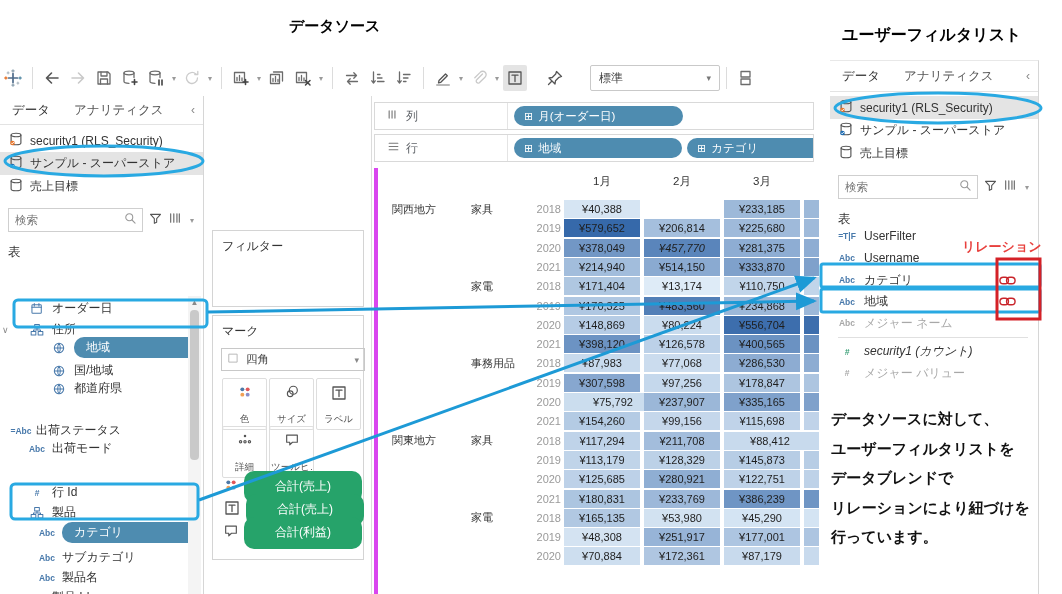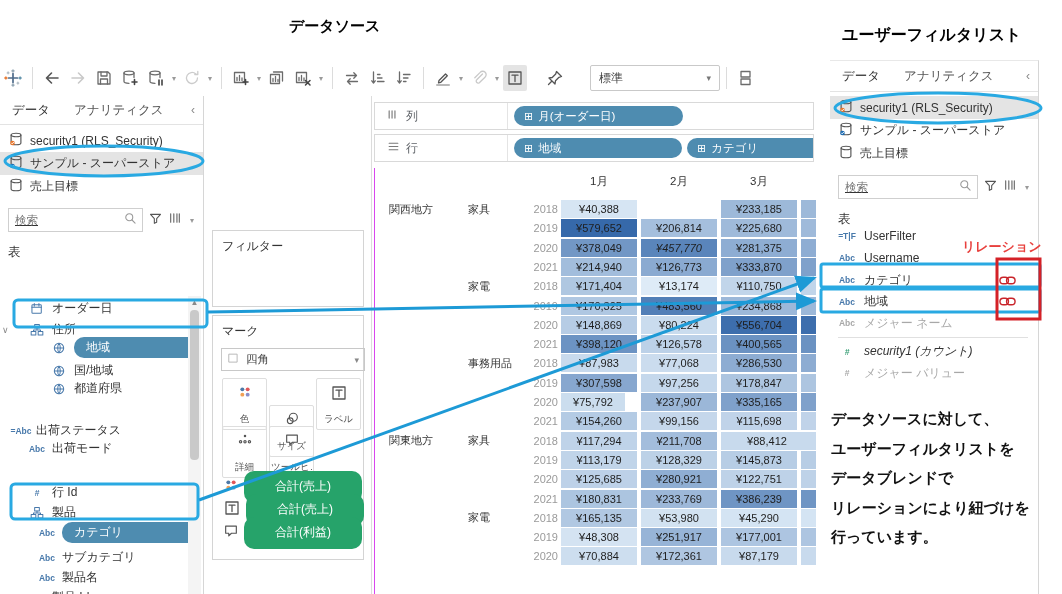--- a/index.html
+++ b/index.html
@@ -20,21 +20,21 @@
   .combo .caret{font-size:9px;color:#777;}
   
   .lpanel{left:0;top:36px;width:203px;height:498px;border-right:1px solid #d6d6d6;background:#fff;}
   .tabs{display:flex;align-items:center;height:28px;border-bottom:1px solid #e3e3e3;font-size:12.5px;}
   .tab{padding:0 12px;color:#333;}
   .tab.inactive{color:#555;}
   .tab-collapse{margin-left:auto;margin-right:8px;color:#888;font-size:12px;}
   .ds-row{display:flex;align-items:center;height:23px;padding-left:8px;font-size:12px;color:#333;gap:6px;}
   .ds-row.selected{background:#e4e4e4;}
   .searchrow{display:flex;align-items:center;margin:10px 6px 0 8px;gap:5px;}
-  .searchbox{display:flex;align-items:center;flex:1;height:22px;border:1px solid #cfcfcf;padding:0 4px;text-decoration:underline;}
+  .searchbox{display:flex;align-items:center;flex:1;height:22px;border:1px solid #cfcfcf;padding:0 4px;}
   .searchbox input{border:none;outline:none;width:100%;font-size:11.5px;color:#444;font-family:inherit;}
   .tbl-label{font-size:12.5px;color:#333;margin:12px 0 0 8px;}
   .fieldlist{position:absolute;left:0;top:200px;width:188px;height:298px;overflow:hidden;}
   .frow{position:absolute;display:flex;align-items:center;height:21px;font-size:12px;color:#333;white-space:nowrap;width:100%;}
   .frow .ficon{display:inline-flex;justify-content:center;align-items:center;width:30px;flex:none;}
   .fpill{background:#4e8cb0;color:#fff;border-radius:10px;padding:2px 12px;font-size:12px;flex:1;margin-right:4px;}
   .texticon{font-size:8.5px;font-weight:bold;color:#4879ab;letter-spacing:0;}
   .texticon.gray{color:#a8a8a8;}
   .texticon.green{color:#379e75;}
   .expander{position:absolute;left:2px;color:#888;font-size:9px;}
@@ -401,21 +401,21 @@
         <div id="marks-buttons">
             <div class="mbtn" style="left:9px;top:62px;">
               <span><svg width="16" height="16" viewBox="0 0 18 18" fill="none" stroke="#6b6b6b" stroke-width="1.3" stroke-linecap="round" stroke-linejoin="round">
                   <circle cx="6" cy="6" r="2.2" fill="#4e79a7" stroke="none"></circle>
                   <circle cx="12" cy="6" r="2.2" fill="#e05759" stroke="none"></circle>
                   <circle cx="6" cy="12" r="2.2" fill="#f2a054" stroke="none"></circle>
                   <circle cx="12" cy="12" r="2.2" fill="#8a8fc9" stroke="none"></circle>
                 </svg></span>
               <span class="mlabel">色</span>
             </div>
-            <div class="mbtn" style="left:56px;top:62px;margin-top:27px;">
+            <div class="mbtn" style="left:56px;top:62px;">
               <span><svg width="16" height="16" viewBox="0 0 18 18" fill="none" stroke="#6b6b6b" stroke-width="1.3" stroke-linecap="round" stroke-linejoin="round">
                   <circle cx="7" cy="11" r="3.2" stroke="#555"></circle>
                   <circle cx="10.5" cy="7" r="4.5" stroke="#555"></circle>
                 </svg></span>
               <span class="mlabel">サイズ</span>
             </div>
             <div class="mbtn" style="left:103px;top:62px;">
               <span><svg width="18" height="18" viewBox="0 0 18 18" fill="none" stroke="#6b6b6b" stroke-width="1.3" stroke-linecap="round" stroke-linejoin="round">
                   <rect x="3" y="3" width="12" height="12" stroke="#555"></rect>
                   <path d="M6 6.2h6M9 6.2V12.5" stroke="#555"></path>
@@ -491,21 +491,21 @@
             <span class="spill" style="width:148px;">
               <span class="exp">⊞</span>
               <span>地域</span>
             </span>
             <span class="spill" style="width:139px;">
               <span class="exp">⊞</span>
               <span>カテゴリ</span>
             </span>
           </div>
       </div>
-      <div class="tablewrap" id="crosstab" style="border-left:1px solid #d946ef;">
+      <div class="tablewrap" id="crosstab" style="border-left:4px solid #d946ef;">
           <div class="mhead" style="left:186px;">1月</div>
           <div class="mhead" style="left:266px;">2月</div>
           <div class="mhead" style="left:346px;">3月</div>
           <div class="trow" style="top:32px;">
             <div class="tlab" style="left:14px;">関西地方</div>
             <div class="tlab" style="left:93px;">家具</div>
             <div class="tyear" style="left:140px;width:43px;">2018</div>
             <div class="tcell" style="left:186px;width:76px;background:rgb(214,229,243);">¥40,388</div>
             <div class="tcell" style="left:346px;width:76px;background:rgb(157,185,217);">¥233,185</div>
             <div class="tcell" style="left:426px;width:15px;background:rgb(157,185,217);"></div>
@@ -520,21 +520,21 @@
           <div class="trow" style="top:70.6px;">
             <div class="tyear" style="left:140px;width:43px;">2020</div>
             <div class="tcell" style="left:186px;width:76px;background:rgb(114,151,197);">¥378,049</div>
             <div class="tcell" style="left:266px;width:76px;background:rgb(90,133,187);font-style:italic;">¥457,770</div>
             <div class="tcell" style="left:346px;width:76px;background:rgb(142,173,211);">¥281,375</div>
             <div class="tcell" style="left:426px;width:15px;background:rgb(142,173,211);"></div>
           </div>
           <div class="trow" style="top:89.9px;">
             <div class="tyear" style="left:140px;width:43px;">2021</div>
             <div class="tcell" style="left:186px;width:76px;background:rgb(162,189,220);">¥214,940</div>
-            <div class="tcell" style="left:266px;width:76px;background:rgb(138,170,209);">¥126,773</div>
+            <div class="tcell" style="left:266px;width:76px;background:rgb(138,170,209);">¥514,150</div>
             <div class="tcell" style="left:346px;width:76px;background:rgb(127,161,203);">¥333,870</div>
             <div class="tcell" style="left:426px;width:15px;background:rgb(127,161,203);"></div>
           </div>
           <div class="trow" style="top:109.2px;">
             <div class="tlab" style="left:93px;">家電</div>
             <div class="tyear" style="left:140px;width:43px;">2018</div>
             <div class="tcell" style="left:186px;width:76px;background:rgb(175,199,225);">¥171,404</div>
             <div class="tcell" style="left:266px;width:76px;background:rgb(222,235,247);">¥13,174</div>
             <div class="tcell" style="left:346px;width:76px;background:rgb(193,213,234);">¥110,750</div>
             <div class="tcell" style="left:426px;width:15px;background:rgb(193,213,234);"></div>
@@ -570,21 +570,21 @@
           </div>
           <div class="trow" style="top:205.70000000000002px;">
             <div class="tyear" style="left:140px;width:43px;">2019</div>
             <div class="tcell" style="left:186px;width:76px;background:rgb(135,167,207);">¥307,598</div>
             <div class="tcell" style="left:266px;width:76px;background:rgb(197,216,236);">¥97,256</div>
             <div class="tcell" style="left:346px;width:76px;background:rgb(173,197,224);">¥178,847</div>
             <div class="tcell" style="left:426px;width:15px;background:rgb(173,197,224);"></div>
           </div>
           <div class="trow" style="top:225px;">
             <div class="tyear" style="left:140px;width:43px;">2020</div>
-            <div class="tcell" style="left:186px;width:64px;background:rgb(203,221,238);">¥75,792</div>
+            <div class="tcell" style="left:186px;width:76px;background:rgb(203,221,238);padding-left:11px;">¥75,792</div>
             <div class="tcell" style="left:266px;width:76px;background:rgb(155,183,216);">¥237,907</div>
             <div class="tcell" style="left:346px;width:76px;background:rgb(127,161,203);">¥335,165</div>
             <div class="tcell" style="left:426px;width:15px;background:rgb(127,161,203);"></div>
           </div>
           <div class="trow" style="top:244.3px;">
             <div class="tyear" style="left:140px;width:43px;">2021</div>
             <div class="tcell" style="left:186px;width:76px;background:rgb(180,203,228);">¥154,260</div>
             <div class="tcell" style="left:266px;width:76px;background:rgb(197,215,235);">¥99,156</div>
             <div class="tcell" style="left:346px;width:76px;background:rgb(192,211,233);">¥115,698</div>
             <div class="tcell" style="left:426px;width:15px;background:rgb(192,211,233);"></div>

